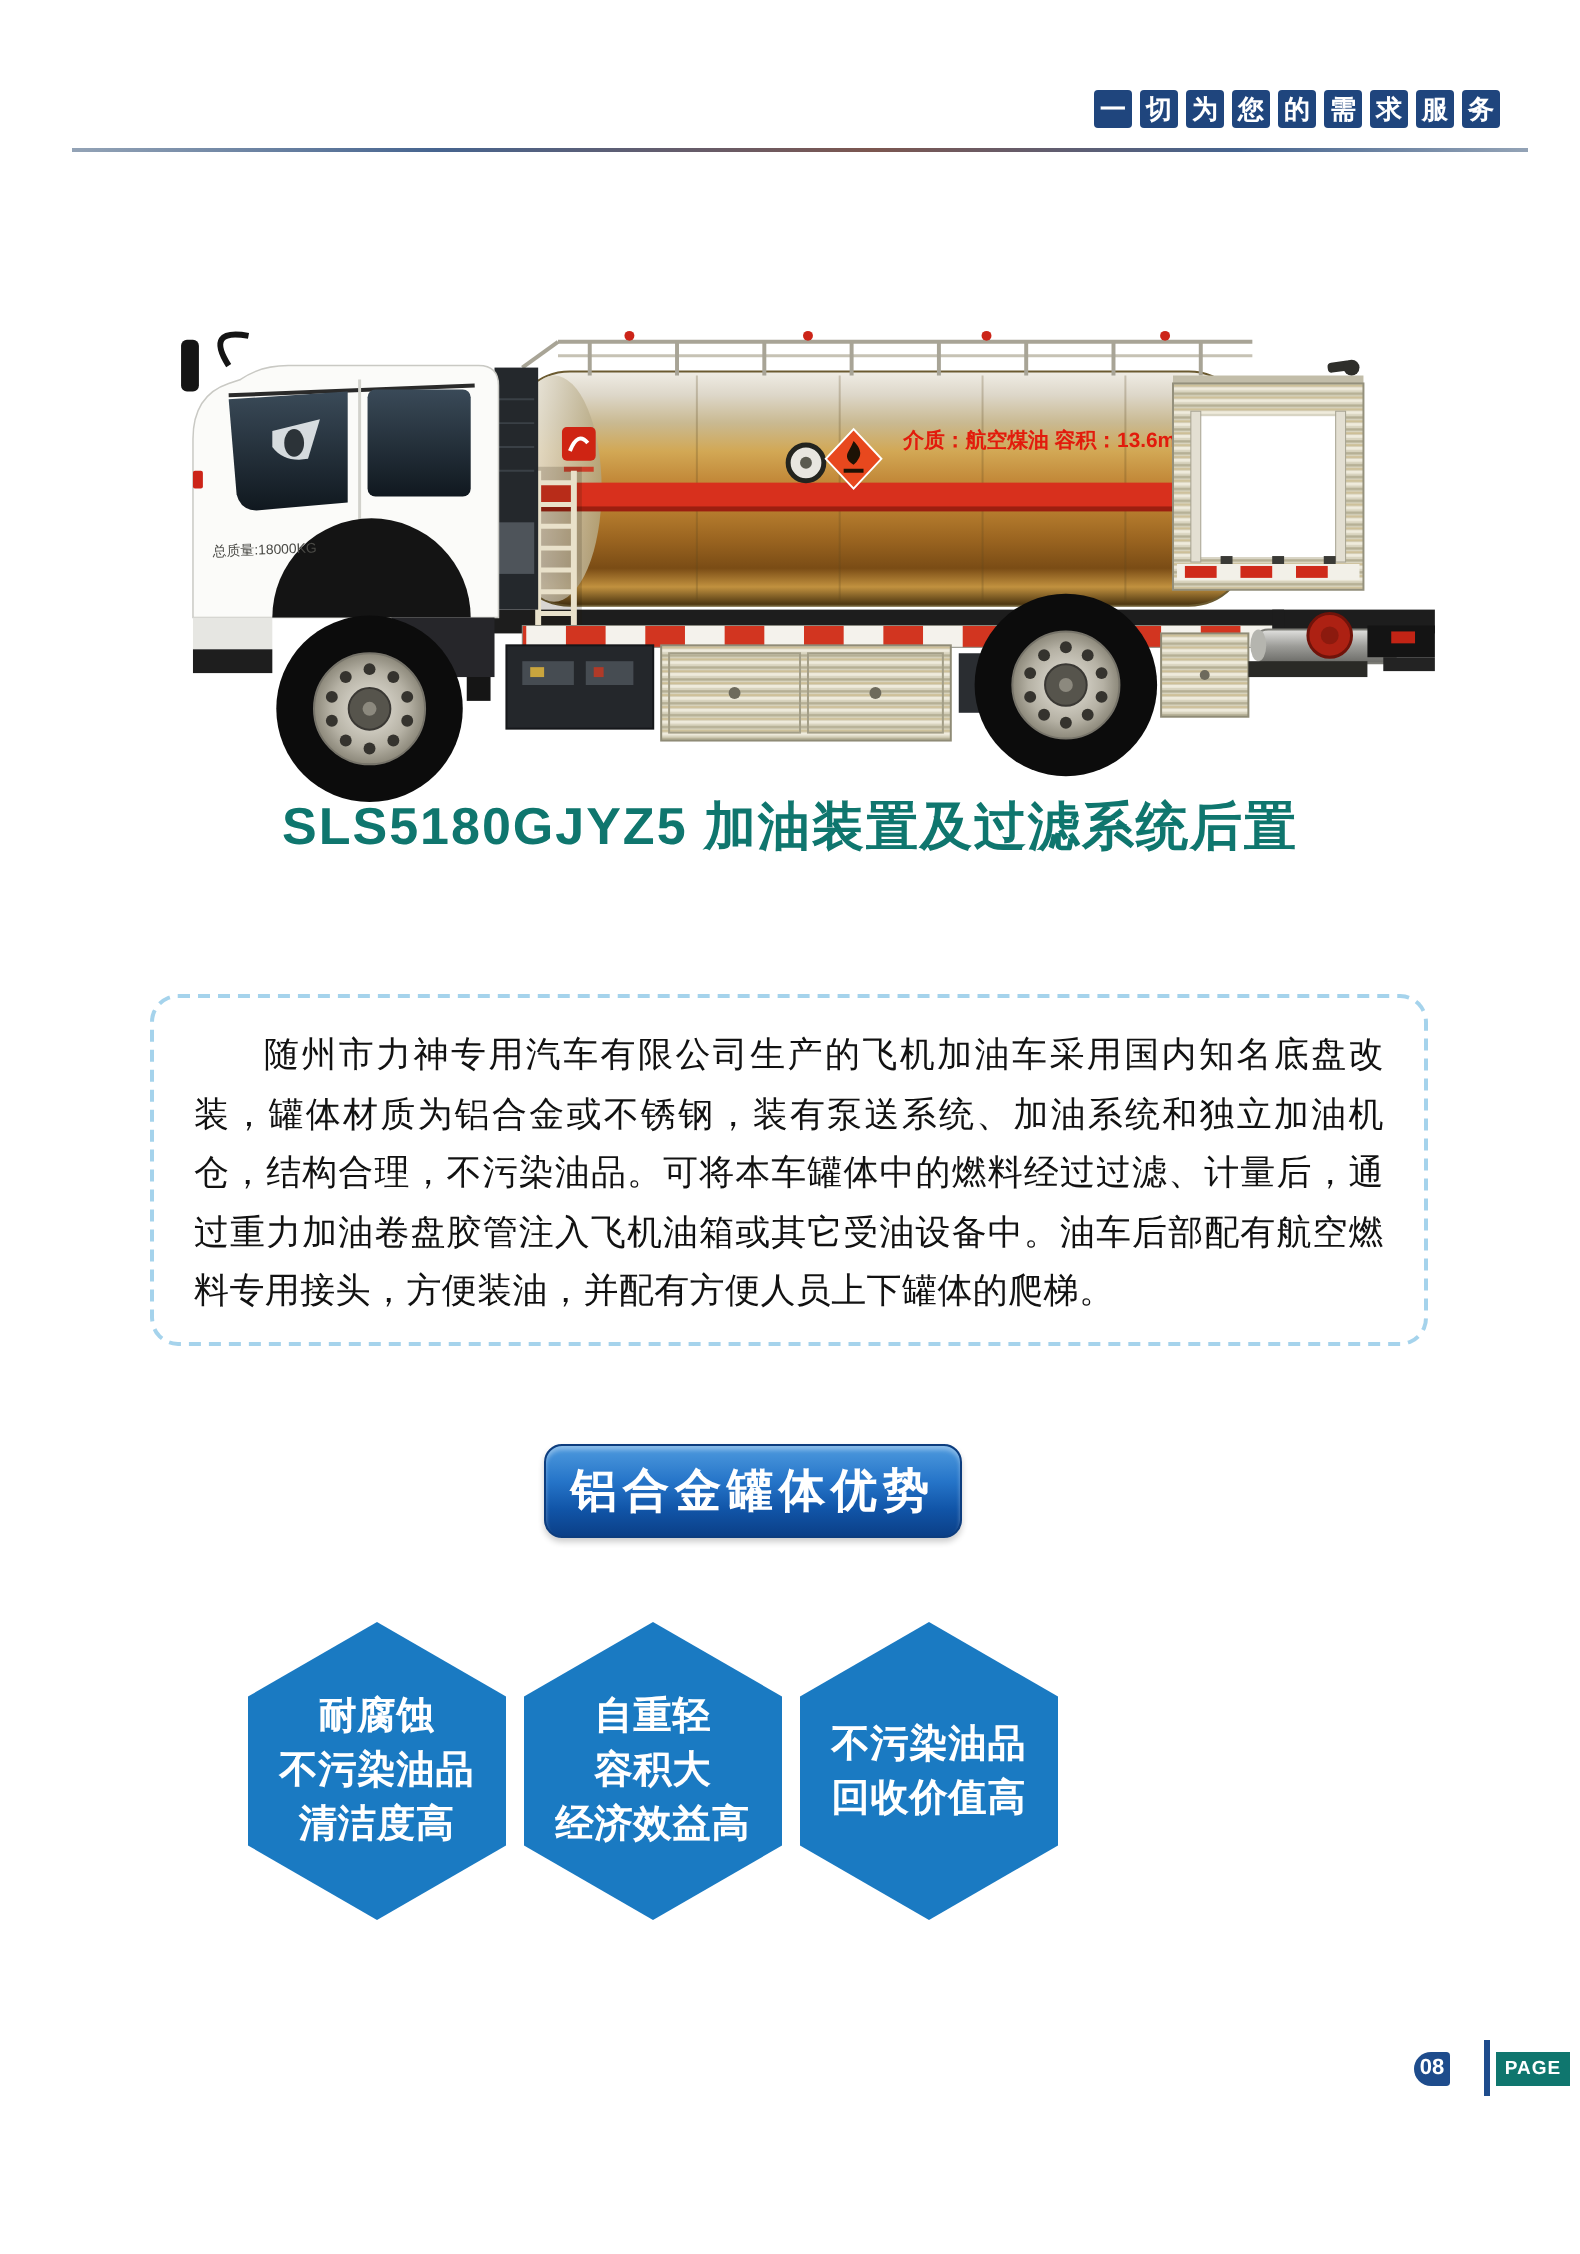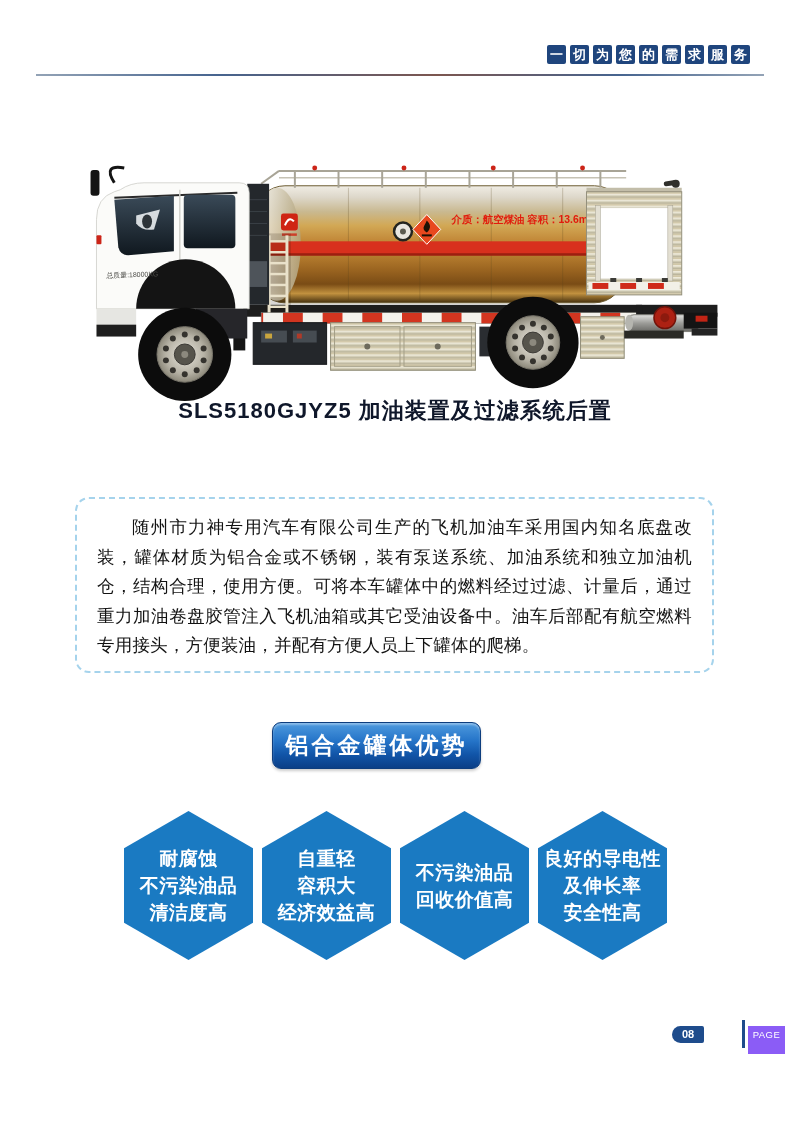--- a/index.html
+++ b/index.html
@@ -10,22 +10,22 @@
   .slogan{position:absolute;top:45px;right:40px;display:flex;gap:4px;}
   .slogan .sq{width:19px;height:19px;background:#1f457d;border-radius:2px;color:#fff;
         font-size:13px;font-weight:bold;text-align:center;line-height:19px;}
   .rule{position:absolute;top:74px;left:36px;width:728px;height:2px;
         background:linear-gradient(90deg,#93a3b6,#46648f 25%,#7c564f 55%,#46648f 80%,#93a3b6);}
 
   
   .truck{position:absolute;left:84px;top:158px;width:636px;height:246px;}
 
   
-  .title{position:absolute;top:396px;left:0;width:790px;text-align:center;color:#0f172a;
-        font-size:22px;font-weight:bold;letter-spacing:1px;}
+  .title{position:absolute;top:396px;left:0;width:790px;text-align:center;color:#0f766e;
+        font-size:26px;font-weight:bold;letter-spacing:1px;}
 
   
   .desc-box{position:absolute;left:75px;top:497px;width:639px;height:176px;box-sizing:border-box;
         border:2px dashed #a5d3ec;border-radius:14px;padding:14px 20px 0 20px;}
   .desc-box p{margin:0;font-size:17.5px;line-height:29.5px;color:#121212;text-indent:2em;
         text-align:justify;letter-spacing:0.2px;}
 
   
   .banner{position:absolute;left:272px;top:722px;width:209px;height:47px;box-sizing:border-box;
         border-radius:9px;border:1px solid #0d3d7e;
@@ -36,26 +36,26 @@
 
   
   .hexrow{position:absolute;left:124px;top:811px;display:flex;gap:9px;}
   .hex{width:129px;height:149px;background:#1a7ac2;
         clip-path:polygon(50% 0,100% 25%,100% 75%,50% 100%,0 75%,0 25%);
         display:flex;align-items:center;justify-content:center;}
   .hex span{white-space:pre-line;text-align:center;color:#fff;font-weight:bold;
         font-size:19px;line-height:27px;letter-spacing:.5px;}
 
   
-  .pnum{position:absolute;left:672px;top:1026px;width:32px;height:17px;background:#1e4c8c;
+  .pnum{position:absolute;left:707px;top:1026px;width:18px;height:17px;background:#1e4c8c;
         border-radius:9px 2px 2px 9px;color:#fff;font-size:11px;font-weight:bold;
         text-align:center;line-height:17px;}
   .pdiv{position:absolute;left:742px;top:1020px;width:3px;height:28px;background:#1e4c8c;}
-  .plabel{position:absolute;left:748px;top:1026px;width:37px;height:28px;background:#8b5cf6;
-        color:#fff;font-size:9.5px;font-weight:normal;letter-spacing:.5px;text-align:center;line-height:17px;}
+  .plabel{position:absolute;left:748px;top:1026px;width:37px;height:17px;background:#0f766e;
+        color:#fff;font-size:9.5px;font-weight:bold;letter-spacing:.5px;text-align:center;line-height:17px;}
 
   svg text{font-family:"Liberation Sans",sans-serif;}
 </style>
 </head>
 <body>
 
 <div class="page">
 
   <div class="slogan">
     <span class="sq">一</span>
@@ -294,21 +294,21 @@
       </g>
       <circle cx="101" cy="198" r="10.5" fill="#56544c" stroke="#3a3834"></circle>
       <circle cx="101" cy="198" r="3.5" fill="#8c897e"></circle>
     </g>
   </svg>
   </div>
 
   <div class="title">SLS5180GJYZ5 加油装置及过滤系统后置</div>
 
   <div class="desc-box">
-    <p>随州市力神专用汽车有限公司生产的飞机加油车采用国内知名底盘改装，罐体材质为铝合金或不锈钢，装有泵送系统、加油系统和独立加油机仓，结构合理，使用方便。可将本车罐体中的燃料经过过滤、计量后，通过重力加油卷盘胶管注入飞机油箱或其它受油设备中。油车后部配有航空燃料专用接头，方便装油，并配有方便人员上下罐体的爬梯。</p>
+    <p>随州市力神专用汽车有限公司生产的飞机加油车采用国内知名底盘改装，罐体材质为铝合金或不锈钢，装有泵送系统、加油系统和独立加油机仓，结构合理，不污染油品。可将本车罐体中的燃料经过过滤、计量后，通过重力加油卷盘胶管注入飞机油箱或其它受油设备中。油车后部配有航空燃料专用接头，方便装油，并配有方便人员上下罐体的爬梯。</p>
   </div>
 
   <div class="banner">
     <span>铝合金罐体优势</span>
   </div>
 
   <div class="hexrow">
     <div class="hex">
       <span>耐腐蚀
 不污染油品
@@ -316,24 +316,19 @@
     </div>
     <div class="hex">
       <span>自重轻
 容积大
 经济效益高</span>
     </div>
     <div class="hex">
       <span>不污染油品
 回收价值高</span>
     </div>
-    <div class="hex">
-      <span>良好的导电性
-及伸长率
-安全性高</span>
-    </div>
   </div>
 
   <div class="pnum">08</div>
   <div class="pdiv"></div>
   <div class="plabel">PAGE</div>
 
 </div>
 
 </body></html>

